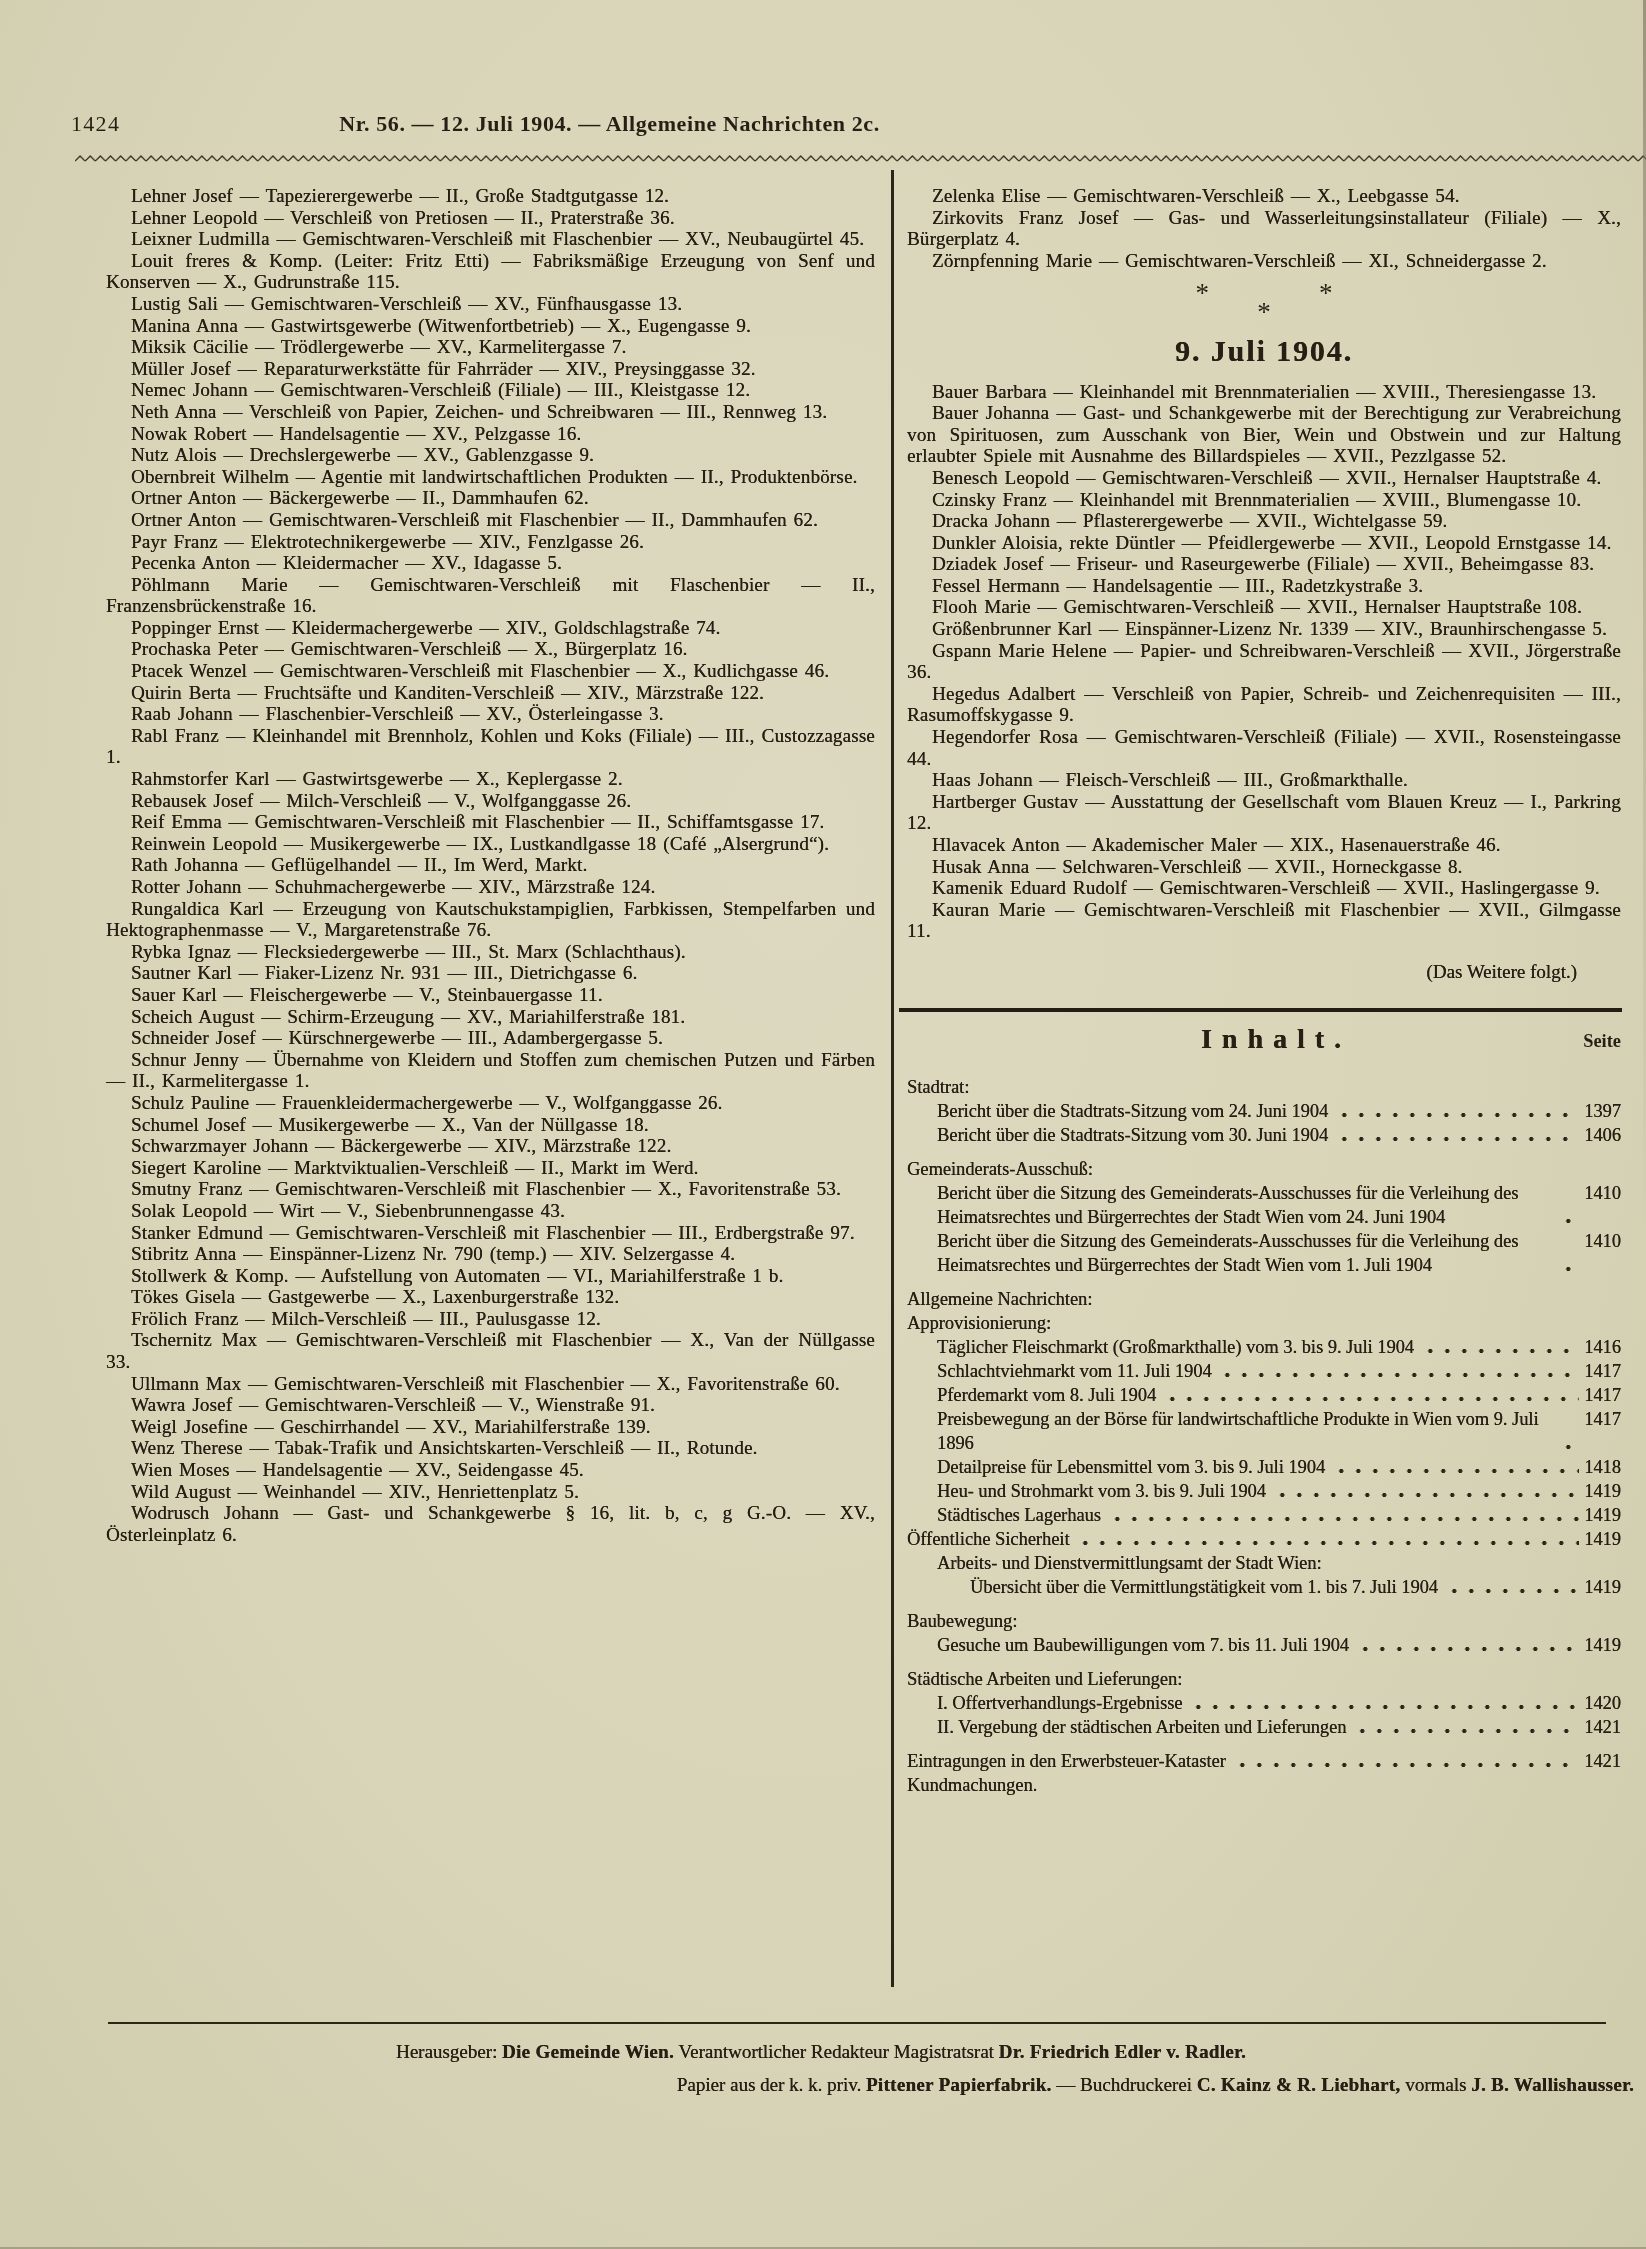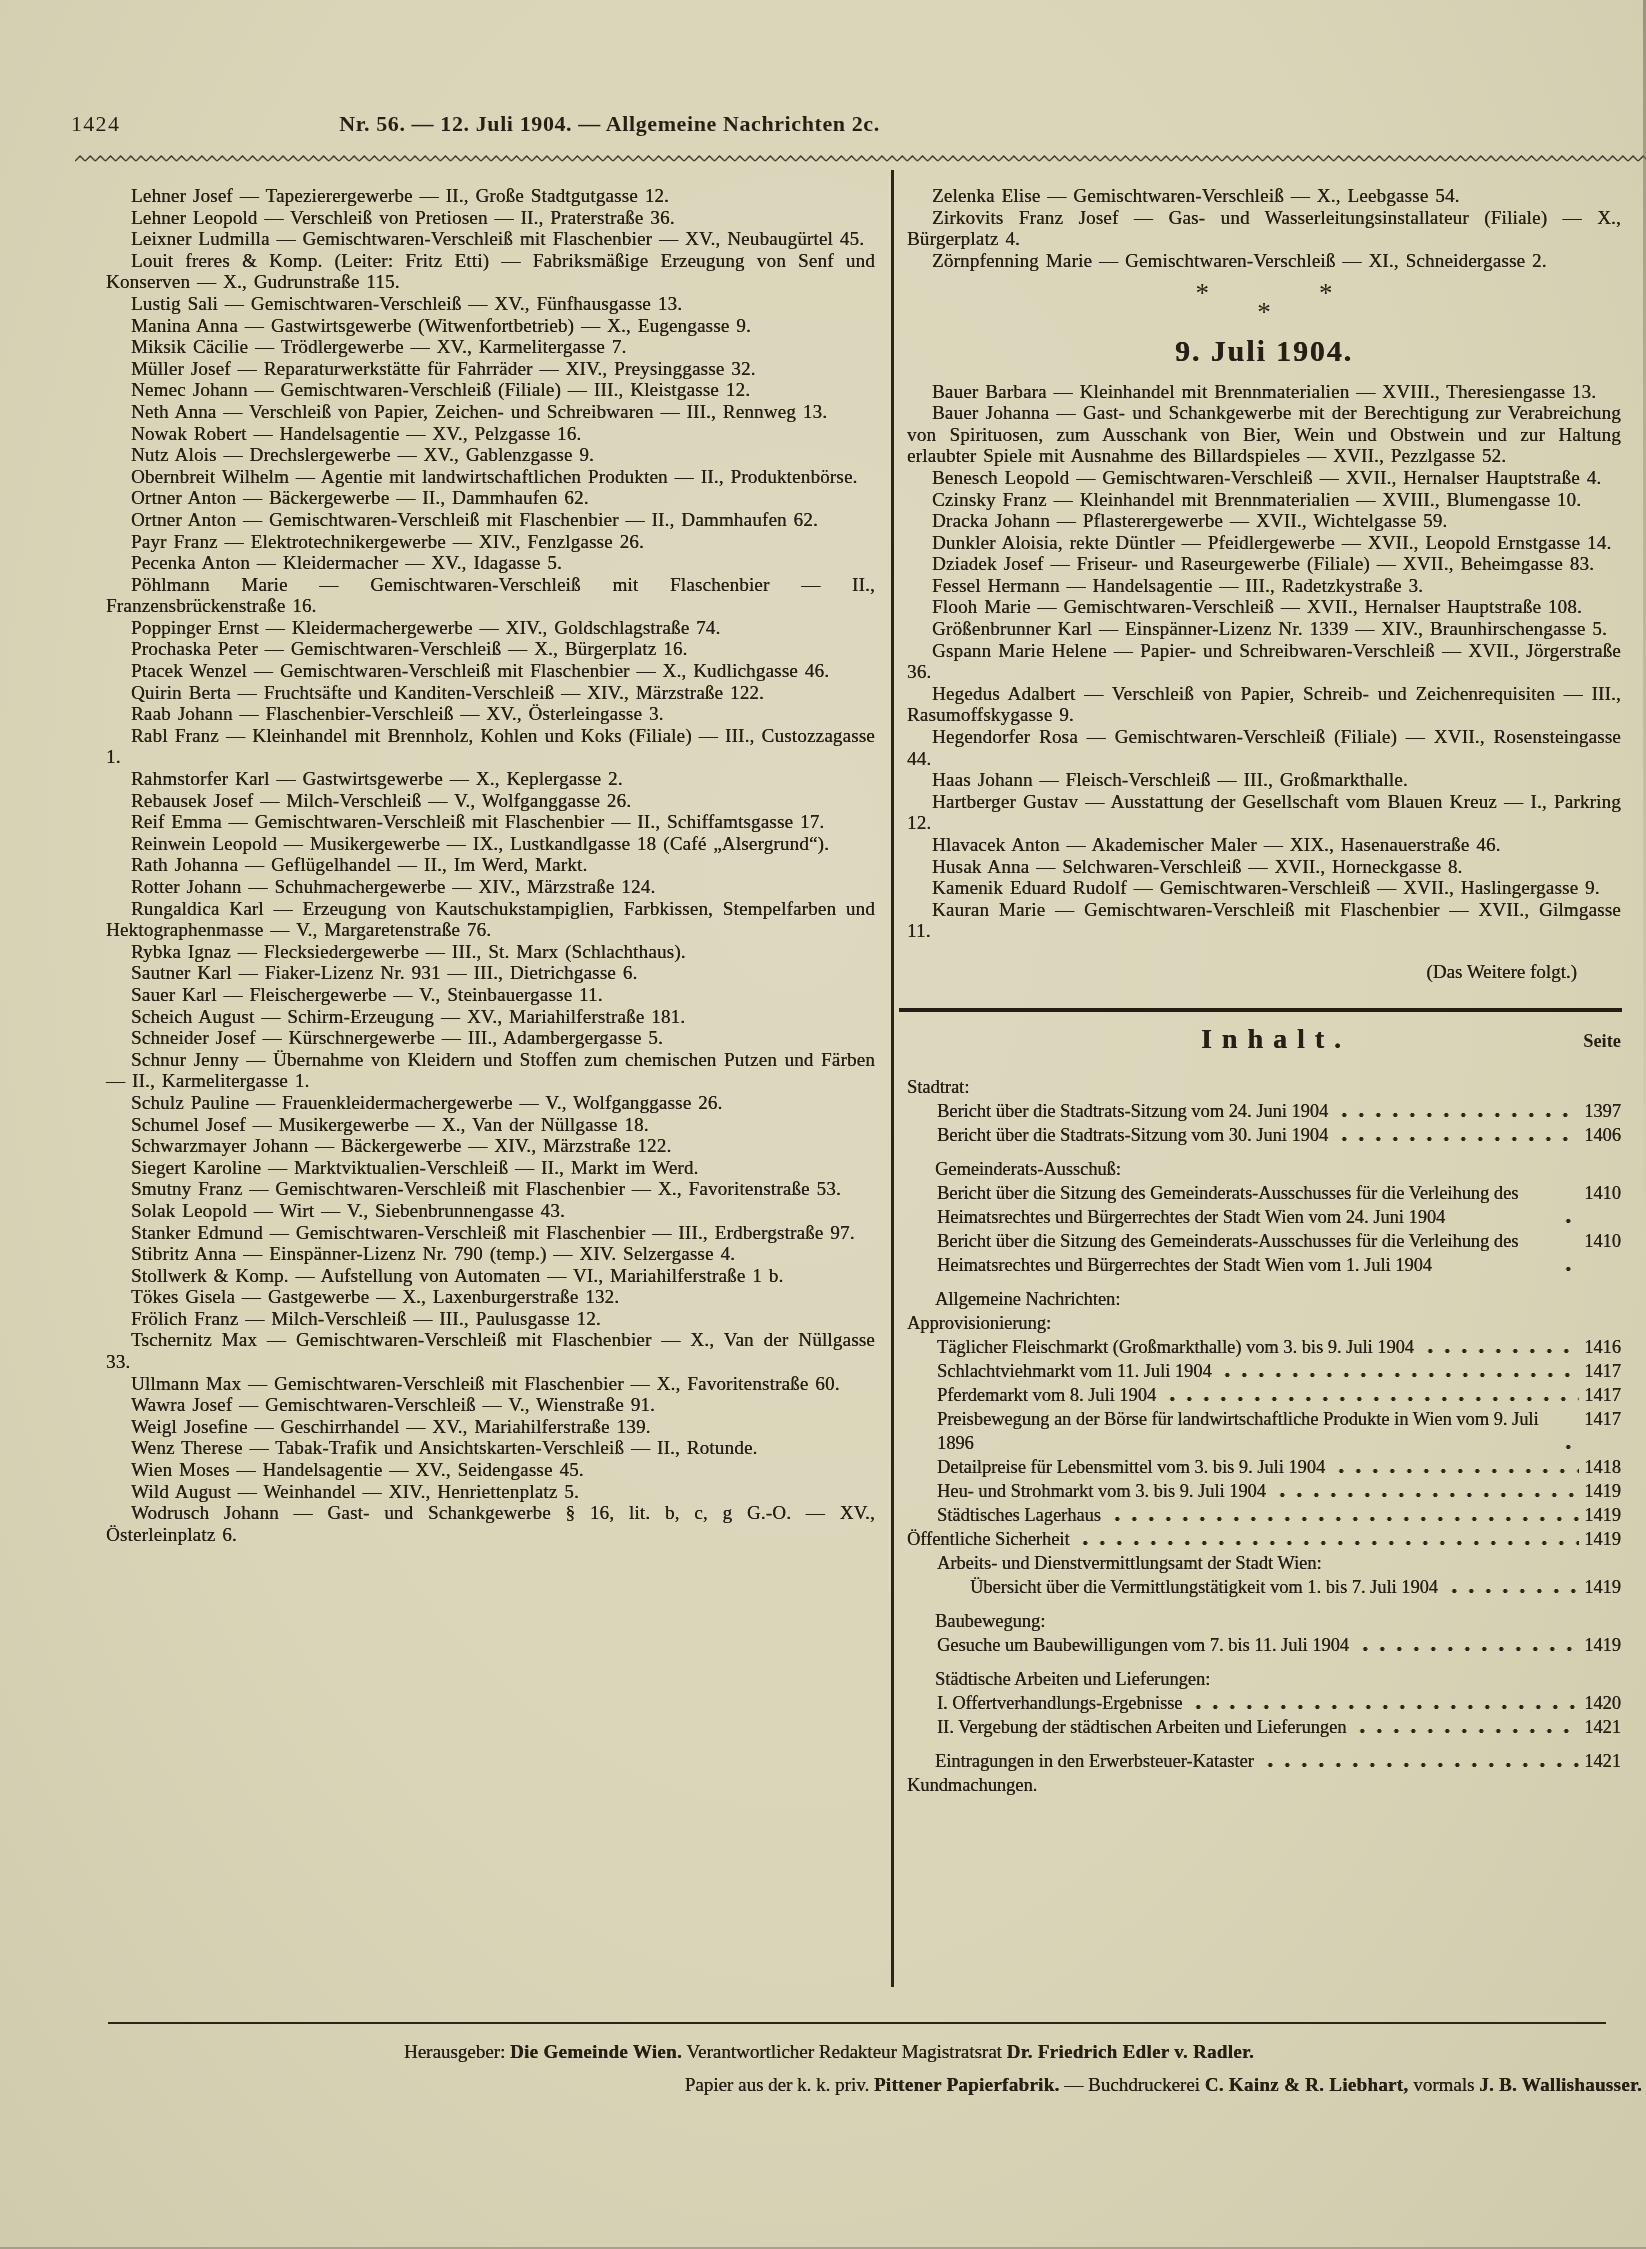--- a/index.html
+++ b/index.html
@@ -41,28 +41,28 @@
   #thick-rule{height:4.4px;background:#241d12;margin:25px 0 0 -7.6px;width:723px;}
 
   #toc{margin-top:16.5px;font-size:18.4px;}
   #toc-title-row{position:relative;text-align:center;margin:10px 0 7.6px;height:39px;}
   #toc-title{font-size:28px;font-weight:bold;letter-spacing:10px;text-shadow:0.3px 0 0 currentColor;margin-left:24px;}
   #toc-seite{position:absolute;right:0;top:2.5px;font-size:18.4px;font-weight:bold;}
   .toc-row{display:flex;align-items:baseline;line-height:24px;text-shadow:0.2px 0 0 currentColor;}
   .toc-row .toc-text{flex:0 1 auto;}
   .toc-row.indent1{padding-left:30px;}
   .toc-row.indent2{padding-left:63px;}
-  .toc-row.gap{margin-top:10px;margin-left:28px;}
+  .toc-row.gap{margin-top:10px;}
   .dots{flex:1 1 auto;min-width:23px;height:19px;margin:0 3.8px;align-self:flex-end;
     background-image:radial-gradient(circle,#2b2317 1.9px,rgba(0,0,0,0) 2.3px);
     background-size:17px 6.3px;background-repeat:repeat-x;background-position:left 3.8px bottom 4.4px;}
   .toc-page{margin-left:1.3px;}
 
   #footer-rule{position:absolute;left:108px;top:2022px;width:1498px;height:1.9px;background:#2b2418;}
-  .footer-line{position:absolute;left:16px;width:1626px;text-align:center;font-size:19px;
+  .footer-line{position:absolute;left:8px;width:1626px;text-align:center;font-size:19px;
     text-shadow:0.2px 0 0 currentColor;}
   #footer-line1{top:2041px;}
   #footer-line2{top:2074px;text-align:right;}
   .b{font-weight:bold;letter-spacing:0.3px;}
 </style>
 </head>
 <body>
 
 <div id="page-number">1424</div>
 <div id="header-title">Nr. 56. — 12. Juli 1904. — Allgemeine Nachrichten 2c.</div>

